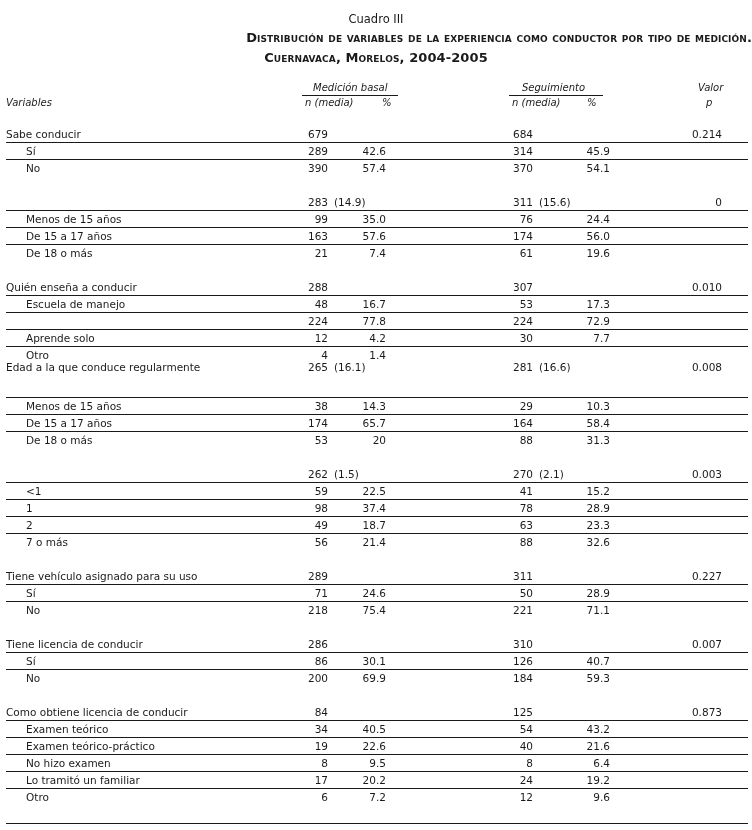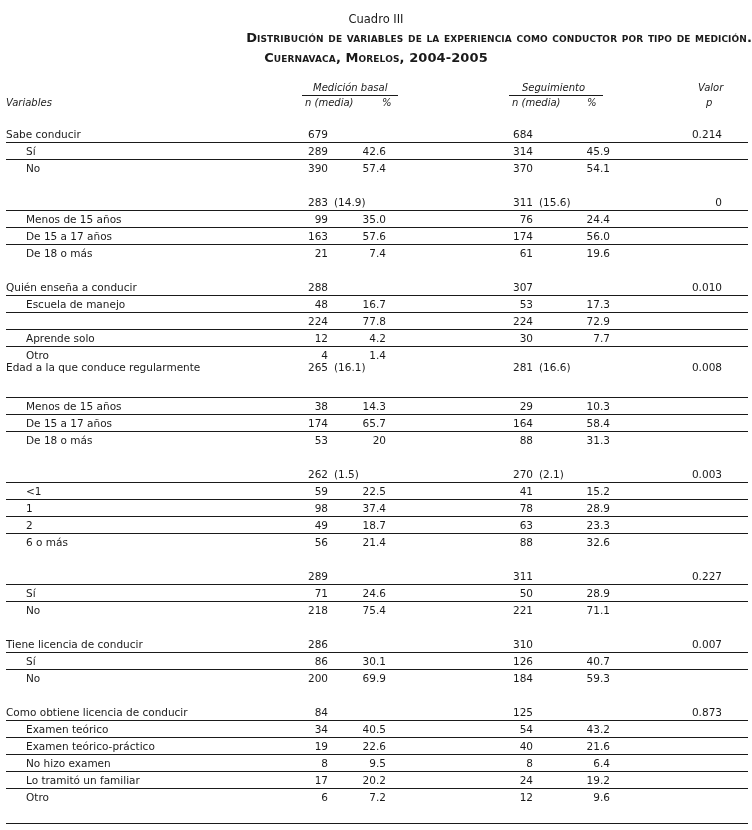--- a/index.html
+++ b/index.html
@@ -193,27 +193,28 @@
     <div class="rule" style="top: 516px;"></div>
     <div class="row sub" style="top: 517px;">
       <span class="c-label">2</span>
       <span class="c-n1"><span class="num" style="position:static">49</span></span>
       <span class="c-p1"><span class="pct" style="position:static">18.7</span></span>
       <span class="c-n2"><span class="num" style="position:static">63</span></span>
       <span class="c-p2"><span class="pct" style="position:static">23.3</span></span>
     </div>
     <div class="rule" style="top: 533px;"></div>
     <div class="row sub" style="top: 534px;">
-      <span class="c-label">6 o más</span>
+      <span class="c-label">7 o más</span>
       <span class="c-n1"><span class="num" style="position:static">56</span></span>
       <span class="c-p1"><span class="pct" style="position:static">21.4</span></span>
       <span class="c-n2"><span class="num" style="position:static">88</span></span>
       <span class="c-p2"><span class="pct" style="position:static">32.6</span></span>
     </div>
     <div class="row group" style="top: 568px;">
+      <span class="c-label">Tiene vehículo asignado para su uso</span>
       <span class="c-n1"><span class="num" style="position:static">289</span><span class="mean" style="position:static"></span></span>
       <span class="c-n2"><span class="num" style="position:static">311</span><span class="mean" style="position:static"></span></span>
       <span class="c-pv">0.227</span>
     </div>
     <div class="rule" style="top: 584px;"></div>
     <div class="row sub" style="top: 585px;">
       <span class="c-label">Sí</span>
       <span class="c-n1"><span class="num" style="position:static">71</span></span>
       <span class="c-p1"><span class="pct" style="position:static">24.6</span></span>
       <span class="c-n2"><span class="num" style="position:static">50</span></span>

